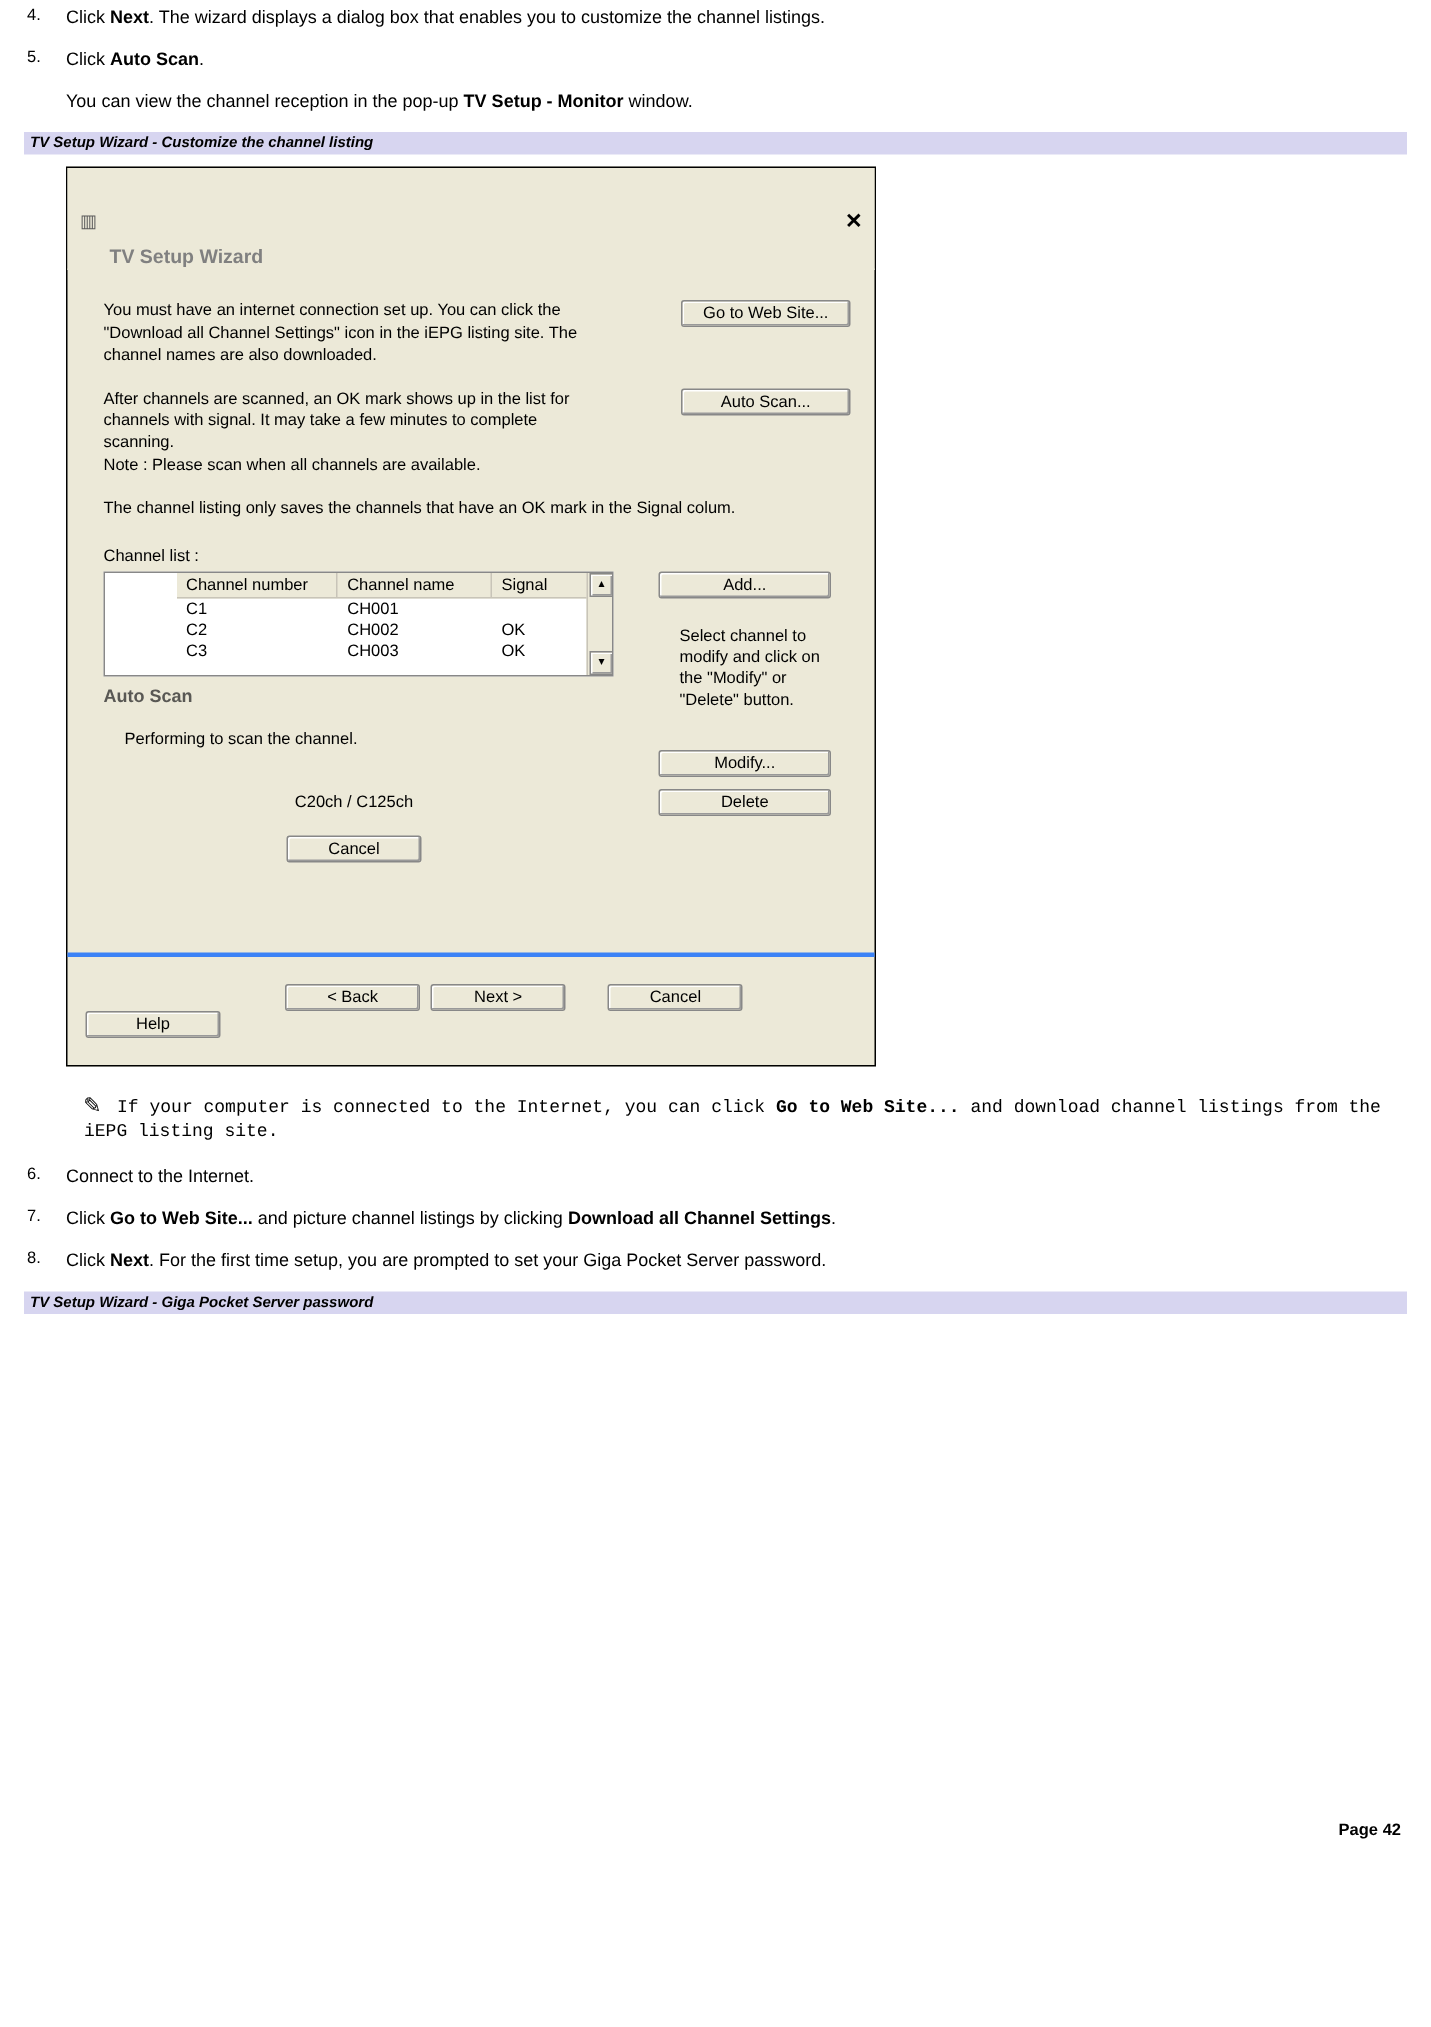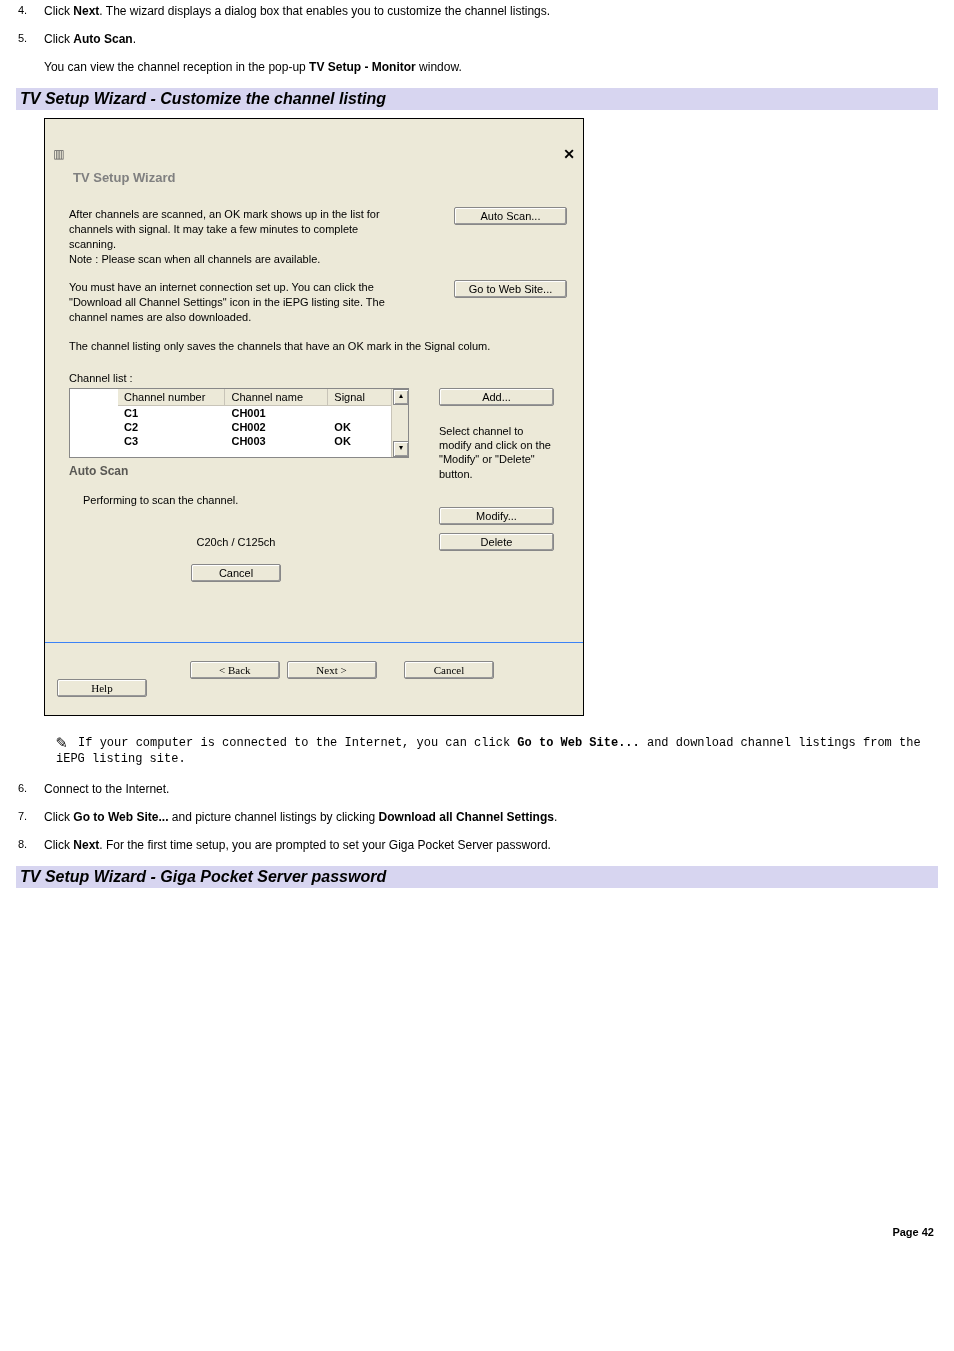--- a/index.html
+++ b/index.html
@@ -17,21 +17,21 @@
   ol.steps > li .num { position: absolute; left: 2px; top: 0; font-size: 11px; }
   .sub { margin-top: 14px; }
   .section-bar {
     background: #d7d5f0;
     color: #000;
     font-weight: bold;
     font-style: italic;
     padding: 2px 4px;
     margin-top: 6px;
     margin-bottom: 8px;
-    font-size: 16px;
+    font-size: 10px;
   }
   .figure {
     width: 540px;
     border: 1px solid #000;
     background: #ece9d8;
     font-family: Tahoma, Verdana, sans-serif;
     font-size: 11px;
     color: #000;
     margin-left: 28px;
     position: relative;
@@ -89,55 +89,54 @@
   }
   .list-header div {
     padding: 2px 6px;
     border-right: 1px solid #c8c4b8;
     box-sizing: border-box;
   }
   .col-num { width: 115px; }
   .col-name { width: 110px; }
   .col-sig { width: 85px; }
   .list-rows { font-size: 11px; }
-  .list-rows .r { display: flex; padding: 0; font-weight: bold; }
+  .list-rows .r { display: flex; padding: 0; }
   .list-rows .r div { padding: 1px 6px; box-sizing: border-box; }
   .scroll-stub {
     position: absolute; right: 0; top: 0; bottom: 0; width: 16px;
     background: #ece9d8; border-left: 1px solid #c8c4b8;
   }
   .scroll-stub .arrow {
     position: absolute; left: 1px; width: 14px; height: 14px;
     background: #ece9d8; border: 1px solid #888;
     box-shadow: inset 1px 1px 0 #fff, inset -1px -1px 0 #999;
     font-size: 8px; text-align: center; line-height: 12px;
   }
   .scroll-stub .arrow.up { top: 0; }
   .scroll-stub .arrow.dn { bottom: 0; }
   .right-col {
     position: absolute; left: 370px; top: 0; width: 115px;
   }
   .right-col .win-btn { width: 100%; box-sizing: border-box; }
-  .help-text { font-size: 11px; line-height: 1.3; margin: 18px 0 26px 0; }
+  .help-text { font-size: 11px; line-height: 1.3; margin: 18px 0 26px 14px; }
   .autoscan {
     position: absolute; left: 0; top: 72px;
     width: 340px; height: 155px;
     background: #ece9d8;
     box-sizing: border-box;
     padding: 4px 6px 10px 0;
   }
   .autoscan .as-title { font-weight: bold; color: #595854; font-size: 12px; margin-bottom: 16px; }
   .autoscan .as-line { margin: 0 0 30px 14px; font-size: 11px; }
   .autoscan .as-prog { text-align: center; margin-bottom: 16px; font-size: 11px; }
   .autoscan .as-cancel { text-align: center; }
   .footer-btns {
-    border-top: 1px solid #3b82f6;
+    border-top: 3px solid #3b82f6;
     padding: 18px 12px 18px 12px;
     text-align: left;
-    font-family: Liberation Serif, serif;
   }
   .footer-btns .spacer { display:inline-block; width: 130px; }
   .footer-btns .win-btn { min-width: 72px; margin-right: 4px; }
   .note { margin: 18px 0 16px 40px; font-family: Liberation Mono, monospace; }
   .note-icon {
     display: inline-block; vertical-align: middle;
     font-size: 18px; margin-right: 4px; line-height: 1;
   }
   .page-num { text-align: right; font-weight: bold; font-size: 11px; padding: 10px 4px; }
   b { font-weight: bold; }
@@ -163,28 +162,28 @@
 
   <div class="figure">
     <div class="titlebar">
       <span class="title-icon">▥</span>
       <span class="title-text">TV Setup Wizard</span>
       <span class="close-x">✕</span>
     </div>
     <div class="dlg-body">
 
       <div class="row">
+        <div class="text">You must have an internet connection set up. You can click the "Download all Channel Settings" icon in the iEPG listing site. The channel names are also downloaded.</div>
+        <div class="side-btn"><span class="win-btn">Go to Web Site...</span></div>
+      </div>
+
+      <div class="row">
         <div class="text" style="white-space: pre-line;">After channels are scanned, an OK mark shows up in the list for channels with signal. It may take a few minutes to complete scanning.
 Note : Please scan when all channels are available.</div>
         <div class="side-btn"><span class="win-btn">Auto Scan...</span></div>
-      </div>
-
-      <div class="row">
-        <div class="text">You must have an internet connection set up. You can click the "Download all Channel Settings" icon in the iEPG listing site. The channel names are also downloaded.</div>
-        <div class="side-btn"><span class="win-btn">Go to Web Site...</span></div>
       </div>
 
       <div class="para">The channel listing only saves the channels that have an OK mark in the Signal colum.</div>
 
       <div class="chlist-label">Channel list :</div>
 
       <div class="list-area">
         <div class="list-box">
           <div class="list-header">
             <div class="col-num">Channel number</div>

